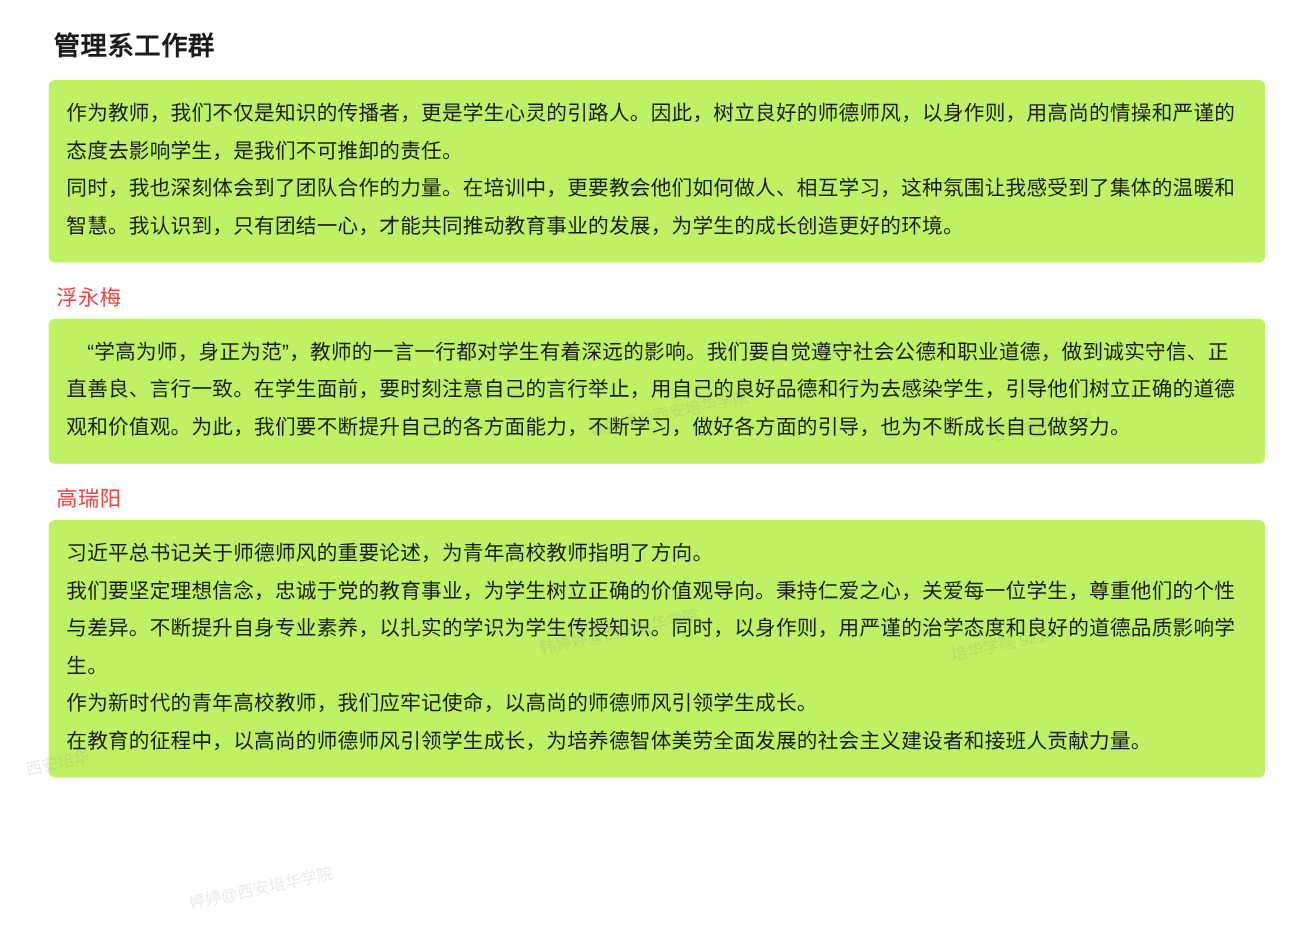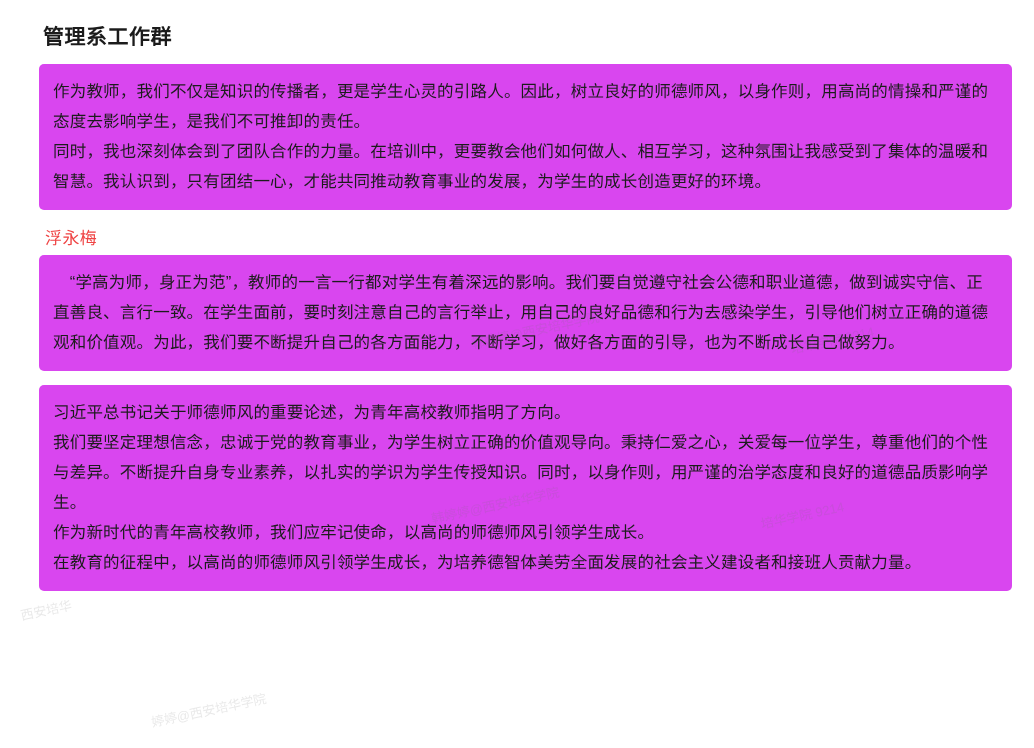--- a/index.html
+++ b/index.html
@@ -32,21 +32,21 @@
   .message-block {
     margin-bottom: 14px;
   }
   .sender-name {
     font-size: 17px;
     color: #ef4444;
     margin: 0 0 6px 6px;
     letter-spacing: 0.4px;
   }
   .bubble {
-    background: #d946ef;
+    background: #bef264;
     border-radius: 5px;
     padding: 12px 14px 14px 14px;
     box-sizing: border-box;
   }
   .bubble p {
     margin: 0;
     font-size: 16.5px;
     line-height: 30px;
     color: #1c1c1c;
     text-indent: 0;
@@ -78,20 +78,21 @@
   </div>
 
   <div class="message-block">
     <div class="sender-name">浮永梅</div>
     <div class="bubble">
       <p>　“学高为师，身正为范”，教师的一言一行都对学生有着深远的影响。我们要自觉遵守社会公德和职业道德，做到诚实守信、正直善良、言行一致。在学生面前，要时刻注意自己的言行举止，用自己的良好品德和行为去感染学生，引导他们树立正确的道德观和价值观。为此，我们要不断提升自己的各方面能力，不断学习，做好各方面的引导，也为不断成长自己做努力。</p>
     </div>
   </div>
 
   <div class="message-block">
+    <div class="sender-name">高瑞阳</div>
     <div class="bubble">
       <p>习近平总书记关于师德师风的重要论述，为青年高校教师指明了方向。</p>
       <p>我们要坚定理想信念，忠诚于党的教育事业，为学生树立正确的价值观导向。秉持仁爱之心，关爱每一位学生，尊重他们的个性与差异。不断提升自身专业素养，以扎实的学识为学生传授知识。同时，以身作则，用严谨的治学态度和良好的道德品质影响学生。</p>
       <p>作为新时代的青年高校教师，我们应牢记使命，以高尚的师德师风引领学生成长。</p>
       <p>在教育的征程中，以高尚的师德师风引领学生成长，为培养德智体美劳全面发展的社会主义建设者和接班人贡献力量。</p>
     </div>
   </div>
 
   <div id="watermark-layer">
       <div class="watermark" style="left: 470px; top: 320px;">韩婷婷@西安培华学院</div>

